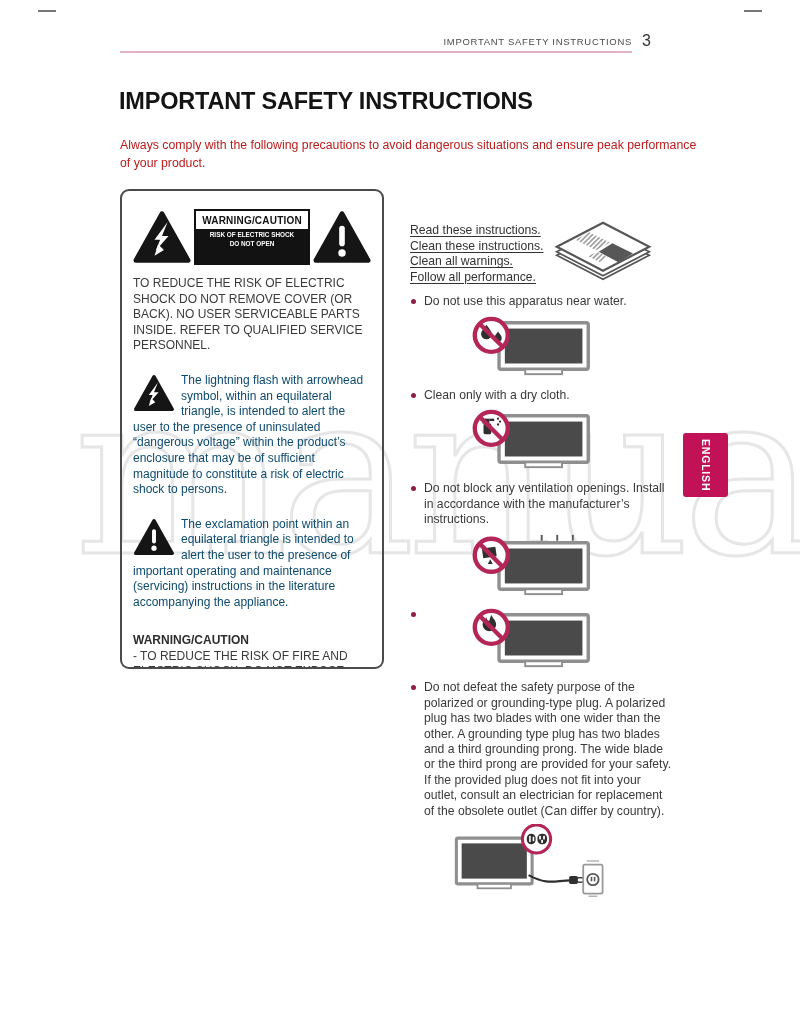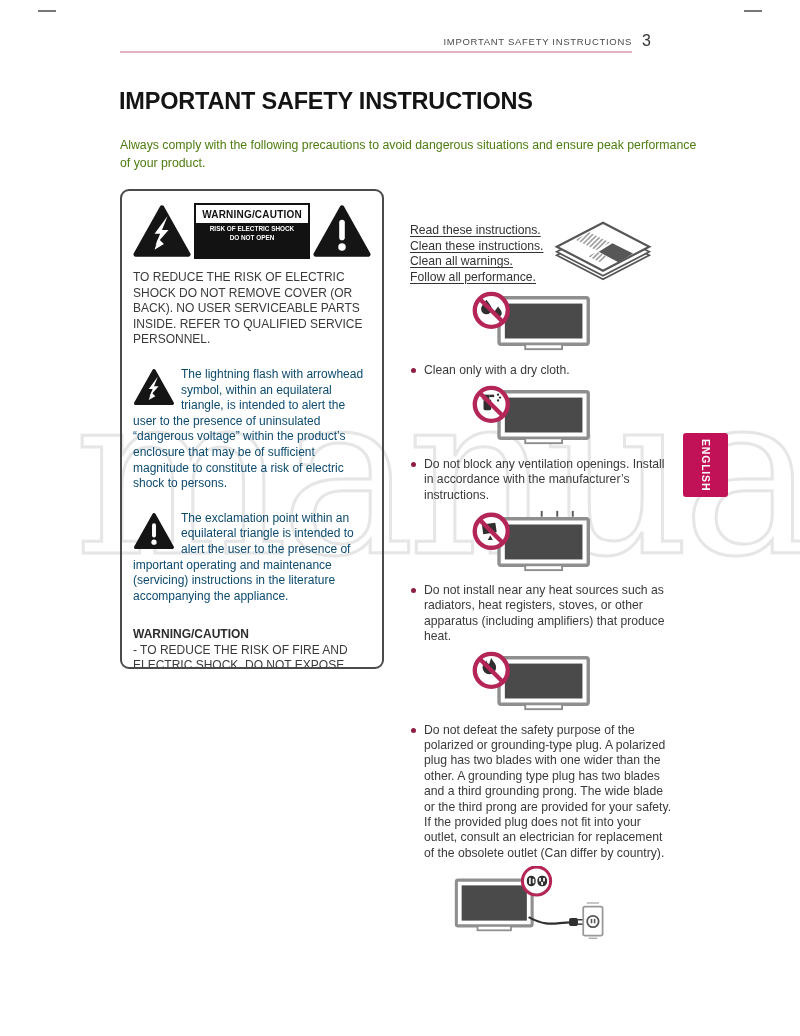--- a/index.html
+++ b/index.html
@@ -19,25 +19,25 @@
   
   .crop-mark { position:absolute; top:10px; width:18px; height:2px; background:#777; }
   .crop-mark.left { left:38px; } .crop-mark.right { left:744px; }
   .running-header { position:absolute; left:120px; top:36px; width:512px; text-align:right;
     font-size:9.5px; letter-spacing:.7px; color:#4a4a4a; }
   .header-rule { position:absolute; left:120px; top:51px; width:512px; height:2px; background:#e3b3c2; }
   .page-number { position:absolute; left:642px; top:32px; font-size:16px; color:#333; }
 
   .doc-title { position:absolute; left:119px; top:88px; font-size:23.5px; font-weight:800;
     color:#141414; letter-spacing:-.2px; }
-  .intro { position:absolute; left:120px; top:137px; width:580px; font-size:12.3px; line-height:1.45; color:#4d7c0f; }
+  .intro { position:absolute; left:120px; top:137px; width:580px; font-size:12.3px; line-height:1.45; color:#b91c1c; }
 
   
   .warning-box { position:absolute; left:120px; top:189px; width:264px; height:480px;
-    border:2px solid #4b4b4b; border-radius:9px; padding:12px 11px; overflow:hidden; background:transparent; }
+    border:2px solid #4b4b4b; border-radius:9px; padding:18px 11px; overflow:hidden; background:transparent; }
   .wb-row { display:flex; align-items:stretch; justify-content:space-between; gap:3px; height:56px; }
   .wc-label { flex:1 1 auto; border:2.5px solid #121212; display:flex; flex-direction:column; max-width:122px; }
   .wc-top { background:#fff; color:#121212; font-weight:bold; font-size:10px; text-align:center;
     padding:4px 1px 3px; letter-spacing:.2px; }
   .wc-bottom { background:#121212; color:#fff; font-weight:bold; font-size:6.4px; line-height:1.35;
     text-align:center; padding:2px 1px 3px; flex:1; }
   .wb-shock { margin-top:11px; font-size:12px; line-height:1.3; color:#3a3a3a; }
   .wb-para { margin-top:19px; font-size:12px; line-height:1.3; color:#0c4a6e; }
   .wb-para .tri-small { float:left; margin:1px 6px 2px 0; }
   .wb-caution { margin-top:23px; font-size:12px; line-height:1.3; color:#3a3a3a; }
@@ -140,20 +140,24 @@
           </defs>
           <polygon points="60,12 114,40 60,68 6,40" fill="#fff" stroke="#555" stroke-width="2"></polygon>
           <polygon points="60,8 114,36 60,64 6,36" fill="#fff" stroke="#555" stroke-width="2"></polygon>
           <polygon points="60,2 114,30 60,58 6,30" fill="#fff" stroke="#555" stroke-width="2.5"></polygon>
           <polygon points="44,13 68,25 52,34 28,22" fill="url(#hb)"></polygon>
           <polygon points="53,36 66,42 56,48 43,41" fill="url(#hb)"></polygon>
           <polygon points="71,26 95,38 78,48 55,36" fill="#575757"></polygon>
         </svg>
       </div>
 
+      <div class="bullet-row">
+        <span class="bullet-dot"></span>
+        <span>Do not use this apparatus near water.</span>
+      </div>
       <svg class="icon-line" width="128" height="64" viewBox="0 0 128 66">
         <rect x="30" y="8" width="92" height="48" rx="2" fill="#fff" stroke="#8f8f8f" stroke-width="3.5"></rect>
         <rect x="36" y="14" width="80" height="36" fill="#4a4a4a"></rect>
         <rect x="57" y="56" width="38" height="5" fill="#fff" stroke="#8f8f8f" stroke-width="2"></rect>
         <circle cx="22" cy="21" r="17" fill="#fff"></circle>
         <path d="M17 10 c3 4.5 5.5 6.5 5.5 9.5 a5.5 5.5 0 1 1 -11 0 c0 -3 2.5 -5 5.5 -9.5 z" fill="#2f2f2f"></path>
         <path d="M29 17 c2 3 3.8 4.5 3.8 6.6 a3.8 3.8 0 1 1 -7.6 0 c0 -2.1 1.8 -3.6 3.8 -6.6 z" fill="#2f2f2f"></path>
         <line x1="10" y1="9" x2="34" y2="33" stroke="#b42558" stroke-width="4.5"></line>
         <circle cx="22" cy="21" r="17" fill="none" stroke="#b42558" stroke-width="4.5"></circle>
       </svg>
@@ -192,21 +196,20 @@
         <rect x="57" y="59" width="38" height="5" fill="#fff" stroke="#8f8f8f" stroke-width="2"></rect>
         <circle cx="22" cy="24" r="17" fill="#fff"></circle>
         <rect x="13" y="16" width="14" height="10" fill="#2f2f2f" transform="rotate(-8 20 21)"></rect>
         <path d="M21 28 l2.5 5 l-5 0 z" fill="#2f2f2f"></path>
         <line x1="10" y1="12" x2="34" y2="36" stroke="#b42558" stroke-width="4.5"></line>
         <circle cx="22" cy="24" r="17" fill="none" stroke="#b42558" stroke-width="4.5"></circle>
       </svg>
 
       <div class="bullet-row">
         <span class="bullet-dot"></span>
-        <span>Do not install near any heat sources such as radiators, heat registers, stoves, or other apparatus (including amplifiers) that produce heat.</span>
       </div>
       <svg class="icon-line" width="128" height="64" viewBox="0 0 128 66">
         <rect x="30" y="8" width="92" height="48" rx="2" fill="#fff" stroke="#8f8f8f" stroke-width="3.5"></rect>
         <rect x="36" y="14" width="80" height="36" fill="#4a4a4a"></rect>
         <rect x="57" y="56" width="38" height="5" fill="#fff" stroke="#8f8f8f" stroke-width="2"></rect>
         <circle cx="22" cy="21" r="17" fill="#fff"></circle>
         <path d="M22 8 c1 3.5 5 5.5 5 10 a7 7 0 1 1 -14 0 c0 -3 2 -4.5 4 -7.5 c0.3 2.2 1.2 3.3 2.8 4 c0.8 -2.2 1.2 -4 2.2 -6.5 z" fill="#2f2f2f"></path>
         <line x1="10" y1="9" x2="34" y2="33" stroke="#b42558" stroke-width="4.5"></line>
         <circle cx="22" cy="21" r="17" fill="none" stroke="#b42558" stroke-width="4.5"></circle>
       </svg>

